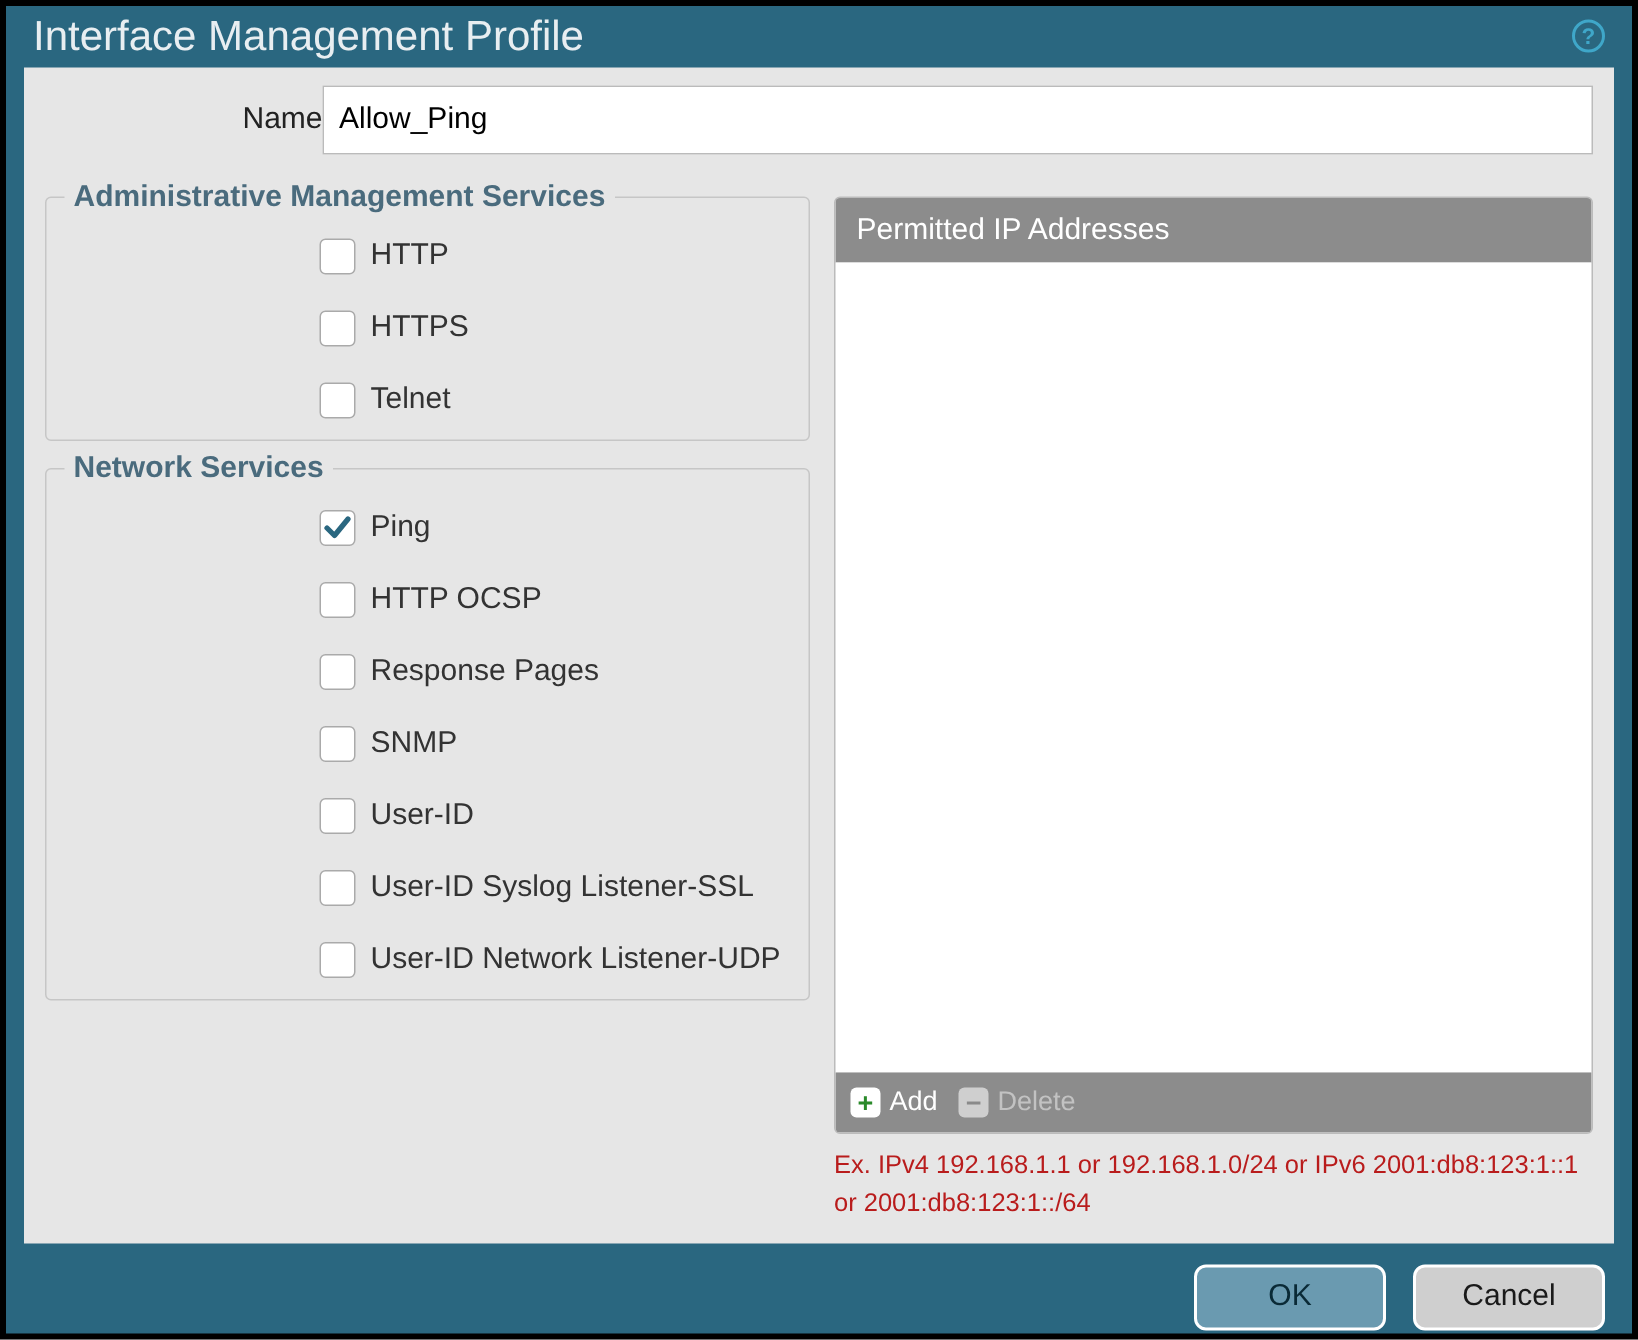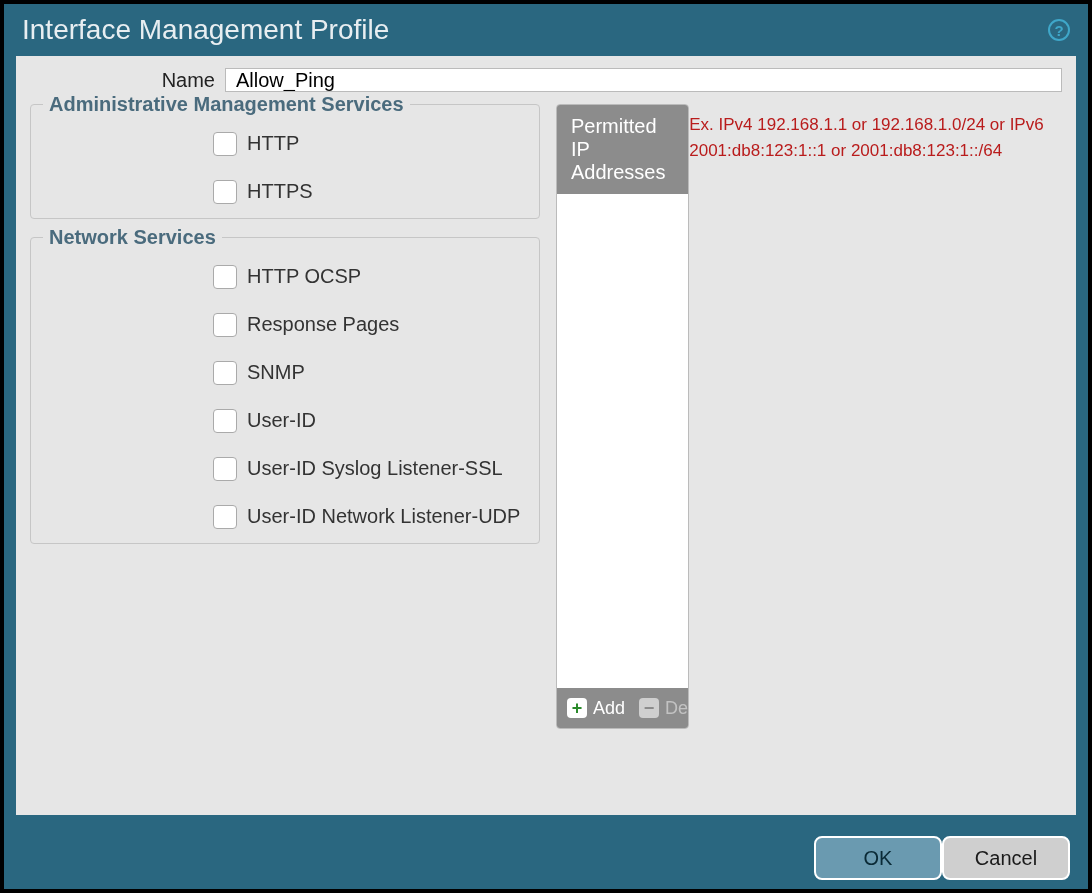--- a/index.html
+++ b/index.html
@@ -45,32 +45,32 @@
     flex: 1;
     background: #e6e6e6;
     margin: 0 12px 12px 12px;
     padding: 12px 14px 14px 14px;
     display: flex;
     flex-direction: column;
   }
   .name-row {
     display: flex;
     align-items: center;
-    margin-bottom: 12px;
-    gap: 10px;
+    margin-bottom: 28px;
+    gap: 0;
   }
   .name-label {
     width: 185px;
     text-align: right;
     font-size: 20px;
     color: #222;
   }
   .name-input {
     flex: 1;
-    height: 24px;
+    height: 46px;
     border: 1px solid #bbb;
     background: #fff;
     font-size: 20px;
     padding: 0 10px;
     outline: none;
   }
   .two-col {
     flex: 1;
     display: flex;
     gap: 16px;
@@ -121,21 +121,21 @@
   }
   .checkbox.checked svg { display: block; }
   .checkbox svg { display: none; }
   .check-label {
     font-size: 20px;
     color: #333;
   }
   .right-col {
     flex: 1;
     display: flex;
-    flex-direction: row;
+    flex-direction: column;
   }
   .ip-panel {
     border: 1px solid #bbb;
     border-radius: 4px;
     overflow: hidden;
     display: flex;
     flex-direction: column;
     height: 625px;
   }
   .ip-header {
@@ -189,20 +189,21 @@
     margin-top: 8px;
     color: #b91c1c;
     font-size: 17px;
     line-height: 1.5;
   }
   .button-bar {
     height: 62px;
     display: flex;
     justify-content: flex-end;
     align-items: center;
+    gap: 18px;
     padding: 0 18px;
   }
   .btn {
     width: 128px; height: 44px;
     border-radius: 8px;
     font-size: 20px;
     display: flex;
     align-items: center;
     justify-content: center;
     cursor: pointer;
@@ -242,26 +243,38 @@
           <div class="legend">Administrative Management Services</div>
           <div class="checkbox-list" id="admin-list">
               <div class="check-row">
                 <div class="checkbox"></div>
                 <span class="check-label">HTTP</span>
               </div>
               <div class="check-row">
                 <div class="checkbox"></div>
                 <span class="check-label">HTTPS</span>
               </div>
+              <div class="check-row">
+                <div class="checkbox"></div>
+                <span class="check-label">Telnet</span>
+              </div>
             </div>
         </div>
 
         <div class="fieldset">
           <div class="legend">Network Services</div>
           <div class="checkbox-list" id="network-list">
+              <div class="check-row">
+                <div class="checkbox checked">
+                  <svg width="18" height="18" viewBox="0 0 18 18">
+                    <polyline points="2,9 7,14 16,3" fill="none" stroke="#2a6780" stroke-width="3.5" stroke-linecap="round" stroke-linejoin="round"></polyline>
+                  </svg>
+                </div>
+                <span class="check-label">Ping</span>
+              </div>
               <div class="check-row">
                 <div class="checkbox"></div>
                 <span class="check-label">HTTP OCSP</span>
               </div>
               <div class="check-row">
                 <div class="checkbox"></div>
                 <span class="check-label">Response Pages</span>
               </div>
               <div class="check-row">
                 <div class="checkbox"></div>

